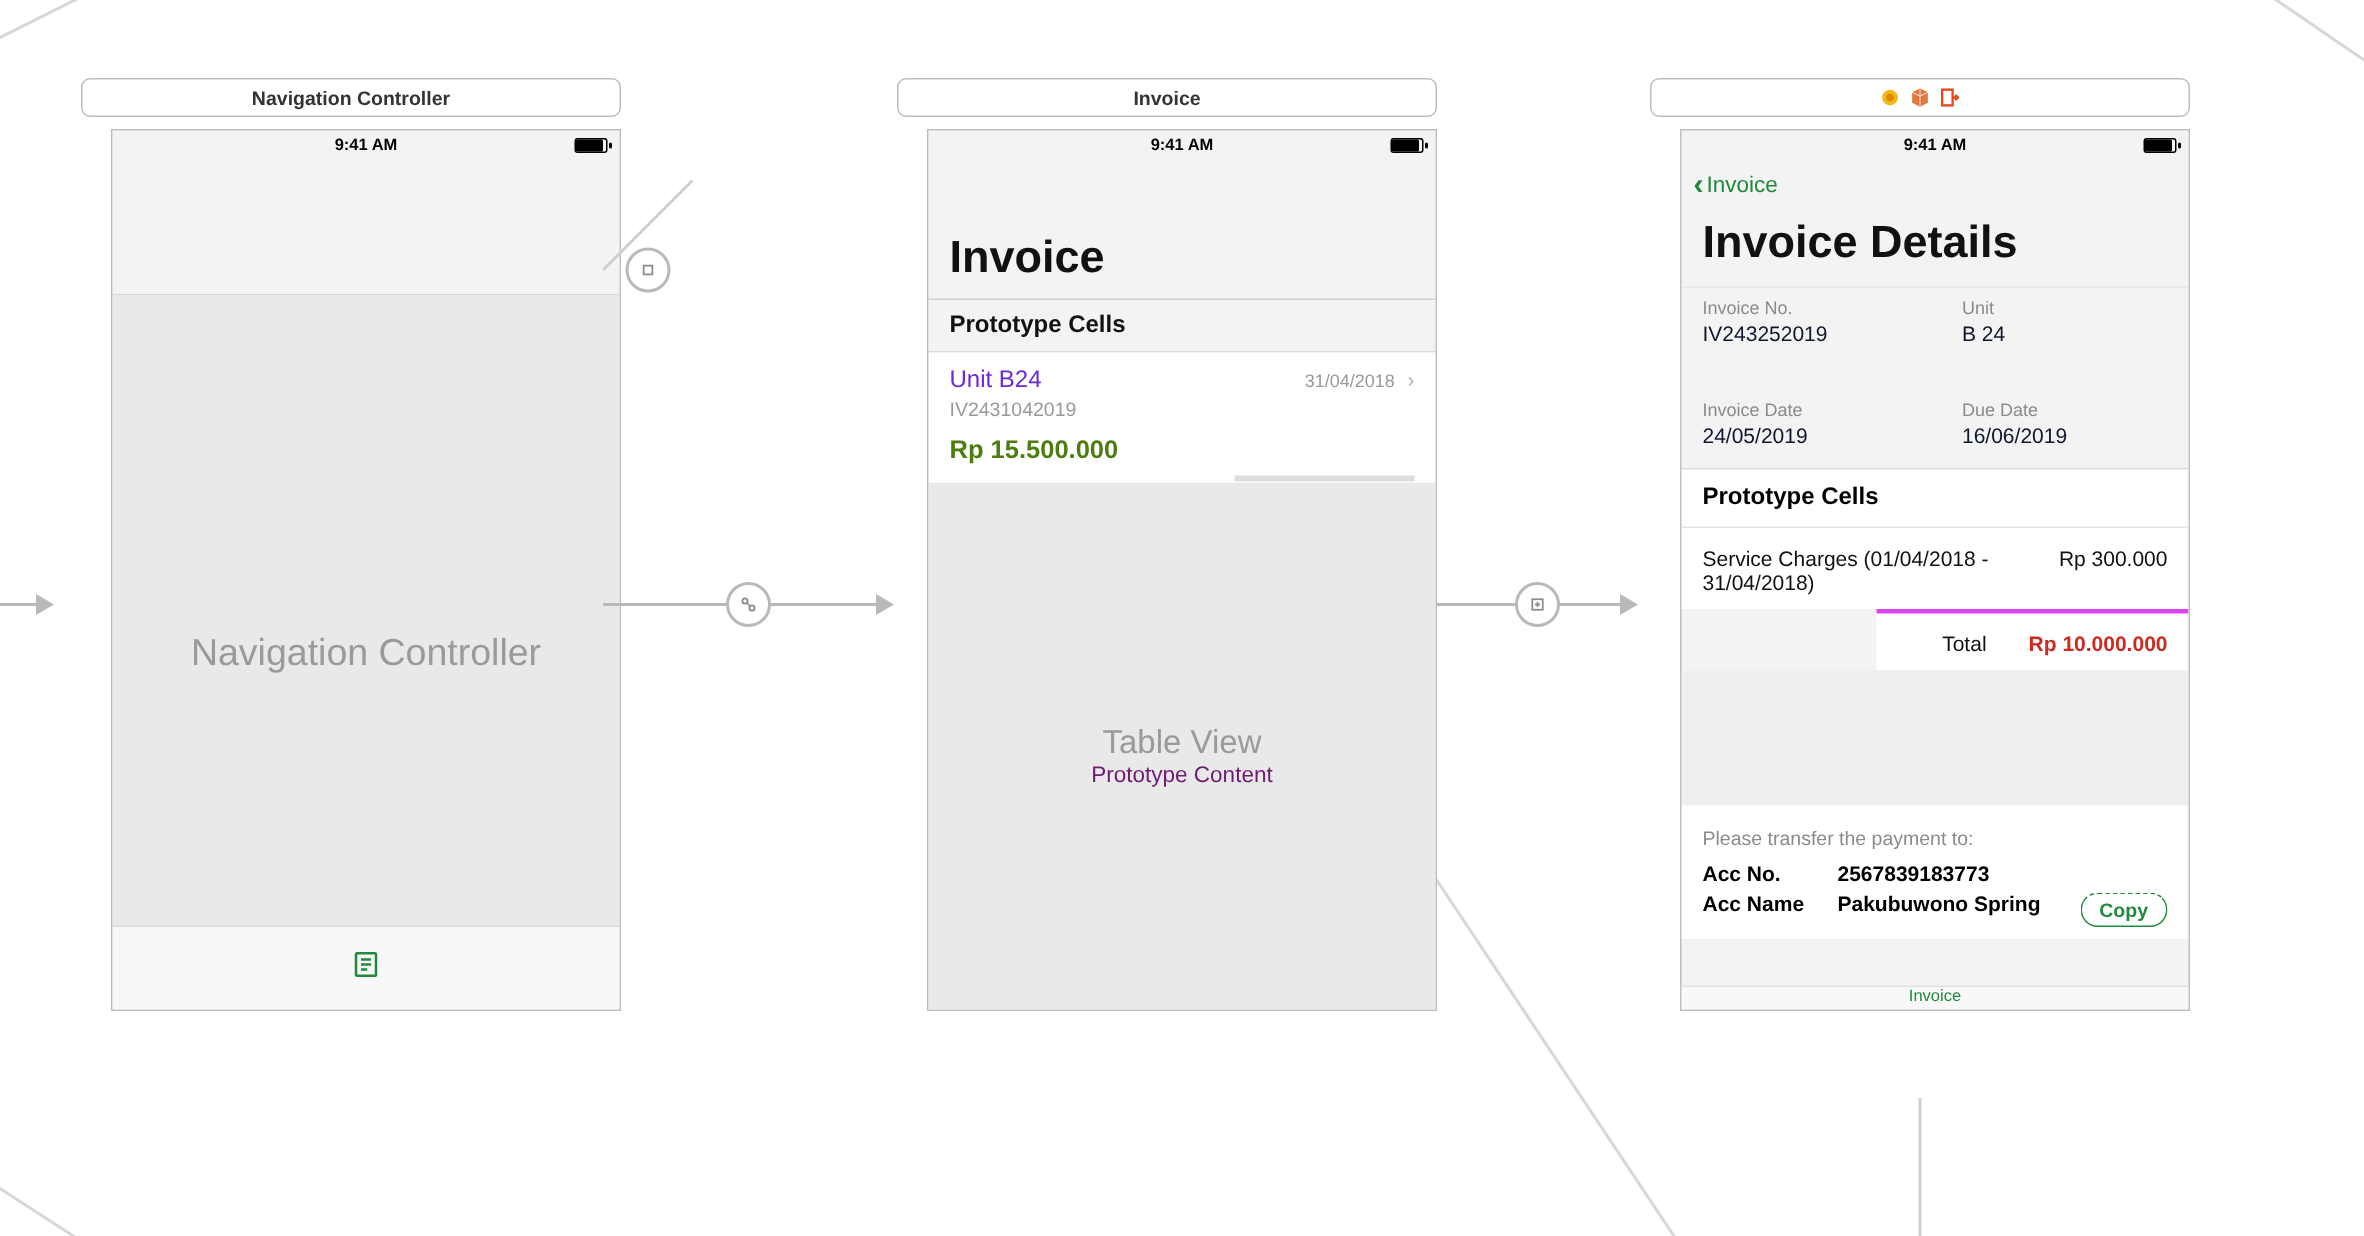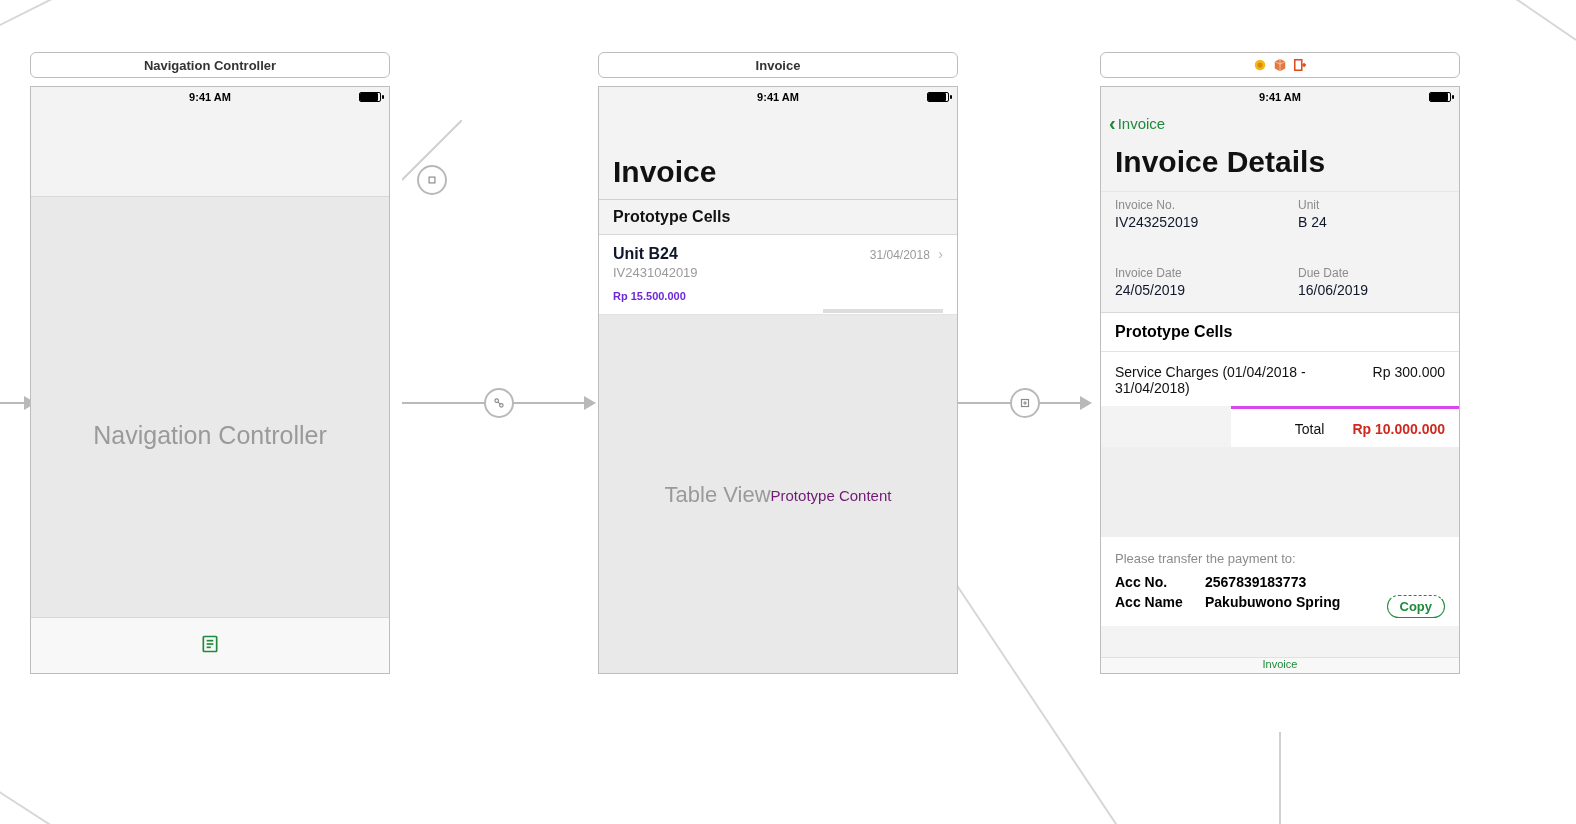--- a/index.html
+++ b/index.html
@@ -37,20 +37,21 @@
   .scene-title .mini-icon {
     width: 14px; height: 14px;
     display: inline-flex; align-items: center; justify-content:center;
   }
   .device {
     border: 1px solid #bdbdbd;
     background: #f3f3f3;
     height: 588px;
     position: relative;
     overflow: hidden;
+    margin-left: 20px;
   }
   .status-bar {
     height: 20px;
     display:flex; align-items:center; justify-content:space-between;
     padding: 0 8px;
     font-size: 11px;
     font-weight: 600;
     background: #f3f3f3;
   }
   .status-bar .time { position:absolute; left:0; right:0; text-align:center; }
@@ -94,29 +95,29 @@
     padding: 8px 14px;
     font-size: 16px; font-weight:700; color:#111;
     border-bottom:1px solid #d8d8d8;
   }
   .cell {
     background:#fff; padding: 10px 14px 12px 14px;
     border-bottom:1px solid #e3e3e3;
     position:relative;
   }
   .cell .row1 { display:flex; justify-content:space-between; align-items:center; }
-  .cell .unit { font-size:16px; font-weight:700; color:#0f172a; }
+  .cell .unit { font-size:16px; font-weight:400; color:#6d28d9; }
   .cell .date { font-size:12px; color:#9a9a9a; margin-right:4px; }
   .cell .chev { color:#b6b6b6; font-size:14px; }
   .cell .sub { font-size:13px; color:#9a9a9a; margin-top:2px; }
-  .cell .amt { font-size:11px; font-weight:700; color:#6d28d9; margin-top:10px; }
+  .cell .amt { font-size:17px; font-weight:700; color:#4d7c0f; margin-top:10px; }
   .table-placeholder {
     background:#e9e9e9;
     height: 360px;
-    display:flex; flex-direction:row; align-items:center; justify-content:center;
+    display:flex; flex-direction:column; align-items:center; justify-content:center;
     gap:0;
   }
   .table-placeholder .t1 { font-size:22px; color:#9a9a9a; }
   .table-placeholder .t2 { font-size:15px; color:#701a75; }
 
   
   .back-row { background:#f3f3f3; padding: 6px 8px 2px 8px; display:flex; align-items:center; gap:2px;}
   .back-row .chev-back { color:#1f8a3b; font-size:20px; font-weight:600; line-height:1;}
   .back-row .back-text { color:#1f8a3b; font-size:15px; }
   .details-title { background:#f3f3f3; padding: 10px 14px 12px 14px; }
@@ -197,21 +198,21 @@
     <line x1="-50" y1="50" x2="250" y2="-100" stroke="#d7d7d7" stroke-width="2"></line>
     <line x1="-50" y1="760" x2="120" y2="870" stroke="#d7d7d7" stroke-width="2"></line>
     <line x1="940" y1="560" x2="1120" y2="830" stroke="#d7d7d7" stroke-width="2"></line>
     <line x1="1280" y1="732" x2="1280" y2="830" stroke="#d0d0d0" stroke-width="2"></line>
     <line x1="1576" y1="40" x2="1430" y2="-60" stroke="#d7d7d7" stroke-width="2"></line>
   </svg>
 
   <div class="arrow-line" style="left:0;top:402px;width:34px"></div>
   <div class="arrow-head" style="left:24px;top:396px"></div>
 
-  <div class="scene" style="left:30px;top:52px">
+  <div class="scene" style="left:54px;top:52px">
     <div class="scene-title">
       <span>Navigation Controller</span>
     </div>
     <div class="device">
       <div class="status-bar">
         <span></span>
         <span class="time">9:41 AM</span>
         <span class="battery">
             <span class="fill"></span>
           </span>

